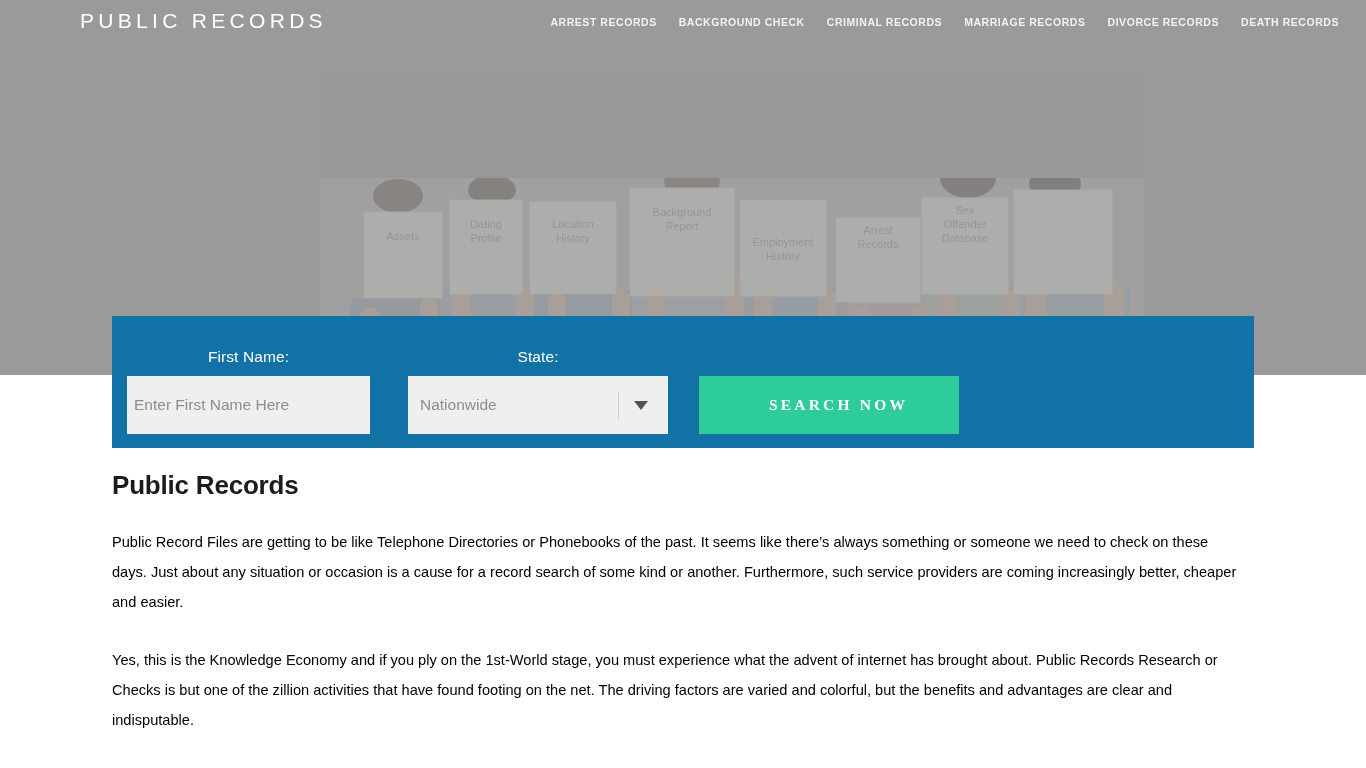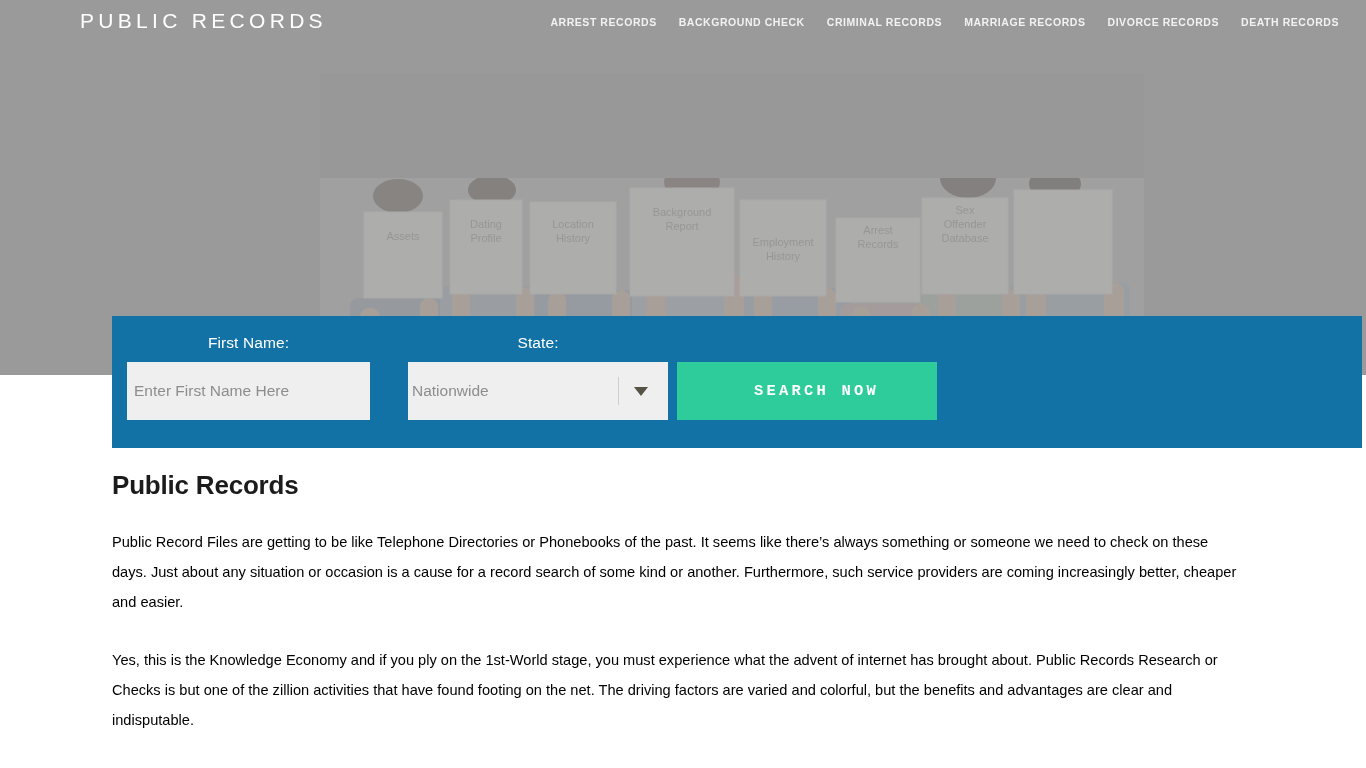--- a/index.html
+++ b/index.html
@@ -76,25 +76,25 @@
     font-weight:400;
     letter-spacing:-0.2px;
     z-index:12;
     text-shadow:0 1px 2px rgba(0,0,0,0.12);
   }
 
   
   .search-bar{
     position:absolute;
     left:112px; top:316px;
-    width:1250px; height:132px;
+    width:1142px; height:132px;
     background:#1272a5;
     z-index:20;
     display:flex;
-    align-items:flex-start;
+    align-items:center;
     padding:0;
   }
   .field{
     position:relative;
     padding-top:18px;
   }
   .field-label{
     display:block;
     text-align:center;
     color:#ffffff;
@@ -129,45 +129,45 @@
   .select-wrap{
     position:relative;
     width:260px; height:58px;
     background:#efefef;
     display:flex; align-items:center;
     cursor:pointer;
   }
   .select-value{
     font-size:15.5px;
     color:#8d8d8d;
-    padding-left:4px;
+    padding-left:12px;
   }
   .select-divider{
     position:absolute;
     right:49px; top:15px;
     width:1px; height:28px;
     background:#cfcfcf;
   }
   .select-arrow{
     position:absolute;
     right:20px; top:25px;
     width:0; height:0;
     border-left:7px solid transparent;
     border-right:7px solid transparent;
     border-top:9px solid #575245;
   }
 
   .search-btn{
-    margin-left:9px;
+    margin-left:31px;
     margin-top:46px;
     width:260px; height:58px;
     background:#2ecc9a;
     border:none;
     color:#ffffff;
-    font-family:Liberation Mono, monospace;
+    font-family:Liberation Serif, serif;
     font-size:15.5px;
     font-weight:700;
     letter-spacing:3.2px;
     cursor:pointer;
     padding-left:19px;
   }
 
   
   .content{
     position:absolute;

